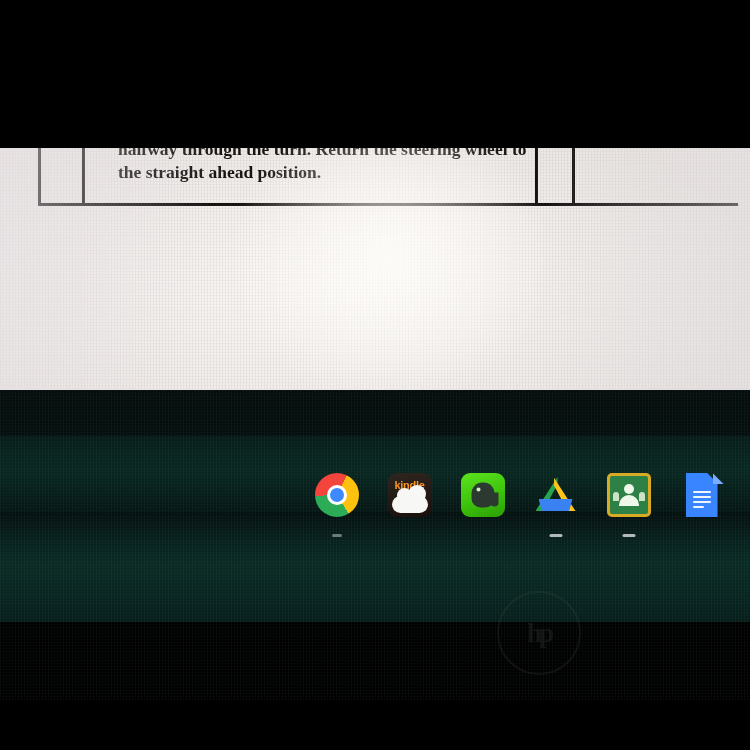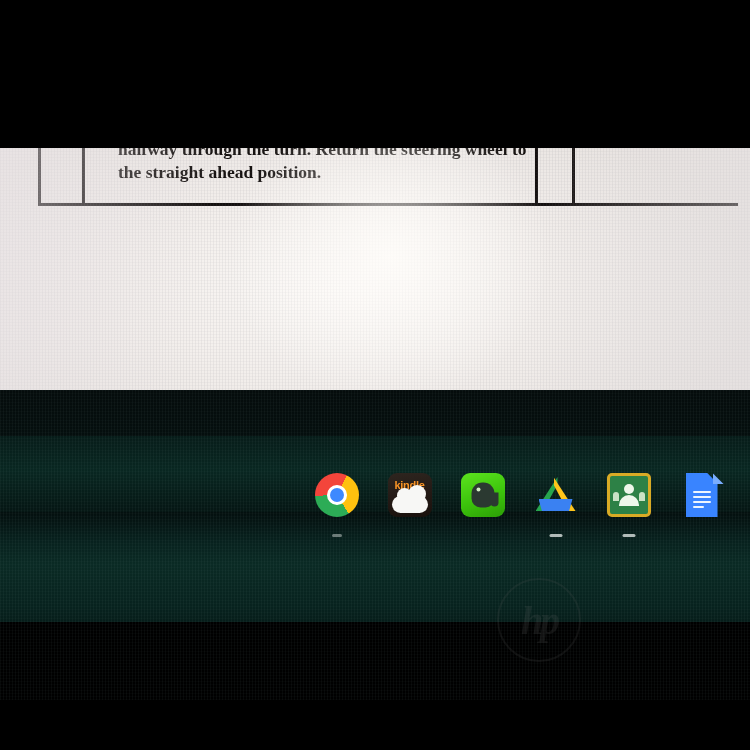--- a/index.html
+++ b/index.html
@@ -180,25 +180,25 @@
     clip-path:polygon(0 0, 100% 100%, 0 100%);
   }
   .docs .ln{position:absolute;left:13px;height:2px;background:#e9f0fd;border-radius:1px;}
   .docs .l1{top:18px;width:18px;}
   .docs .l2{top:23px;width:18px;}
   .docs .l3{top:28px;width:18px;}
   .docs .l4{top:33px;width:11px;}
 
   
   #hp-logo{
-    position:absolute;left:497px;top:578px;width:80px;height:80px;z-index:45;
+    position:absolute;left:497px;top:591px;width:80px;height:80px;z-index:45;
     border-radius:50%;border:2px solid rgba(90,90,90,.17);
     display:flex;align-items:center;justify-content:center;
-    font-family:"Liberation Serif",serif;font-style:italic;font-weight:700;
-    font-size:40px;color:rgba(105,105,105,.17);letter-spacing:-3px;
+    font-family:"Liberation Serif",serif;font-weight:700;
+    font-size:27px;color:rgba(105,105,105,.17);letter-spacing:-3px;
     user-select:none;
   }
 </style>
 </head>
 <body>
 
 <div id="stage">
 
   <div id="screen">
 

